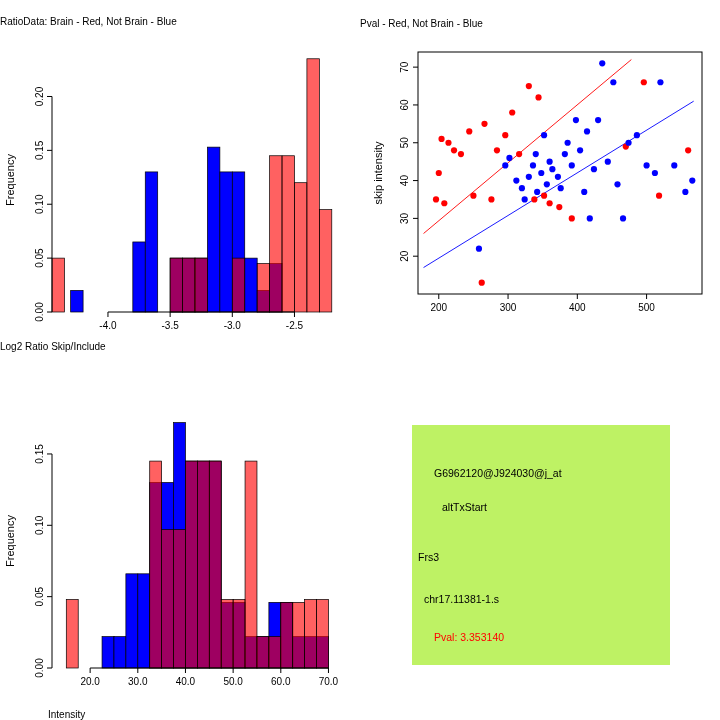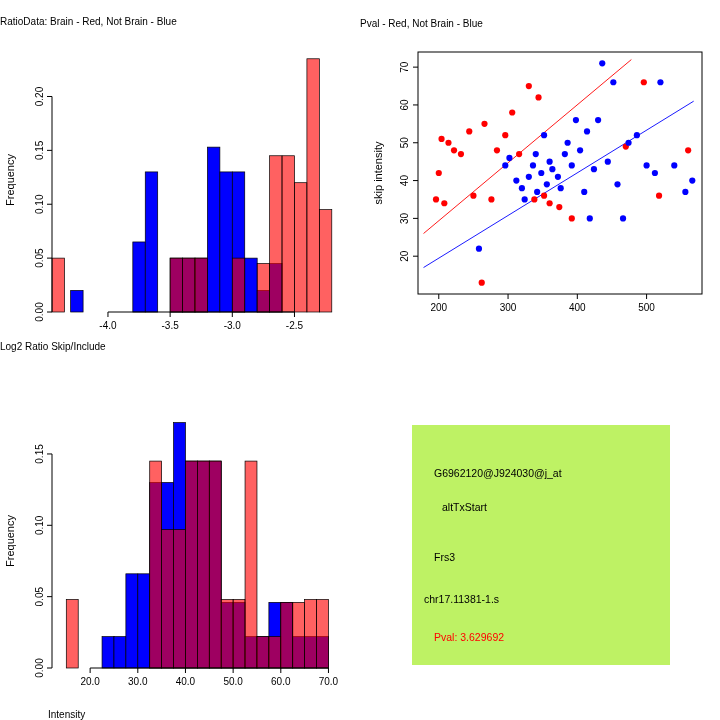--- a/index.html
+++ b/index.html
@@ -256,18 +256,18 @@
           </g>
           <text x="14" y="145" font-size="11" font-family="Liberation Sans, sans-serif" text-anchor="middle" fill="#000" transform="rotate(-90 14 145)">Frequency</text>
         </g>
       </svg>
     <div class="axlabel" style="position:absolute;left:0;top:349px;width:360px;margin-left:48px;">Intensity</div>
   </div>
 
   <div class="panel infobox" style="left:412px;top:425px;width:258px;height:240px;">
     <div class="infotext" style="position:absolute;left:22px;top:42px;">G6962120@J924030@j_at</div>
     <div class="infotext" style="position:absolute;left:22px;top:76px;margin-left:8px;">altTxStart</div>
-    <div class="infotext" style="position:absolute;left:22px;top:126px;text-align:right;">Frs3</div>
+    <div class="infotext" style="position:absolute;left:6px;top:126px;text-align:right;">Frs3</div>
     <div class="infotext" style="position:absolute;left:12px;top:168px;">chr17.11381-1.s</div>
-    <div class="infotext" style="position:absolute;left:22px;top:206px;color:#ff0000;">Pval: 3.629692</div>
+    <div class="infotext" style="position:absolute;left:22px;top:206px;color:#ff0000;">Pval: 3.353140</div>
   </div>
 
 </div>
 
 </body></html>

